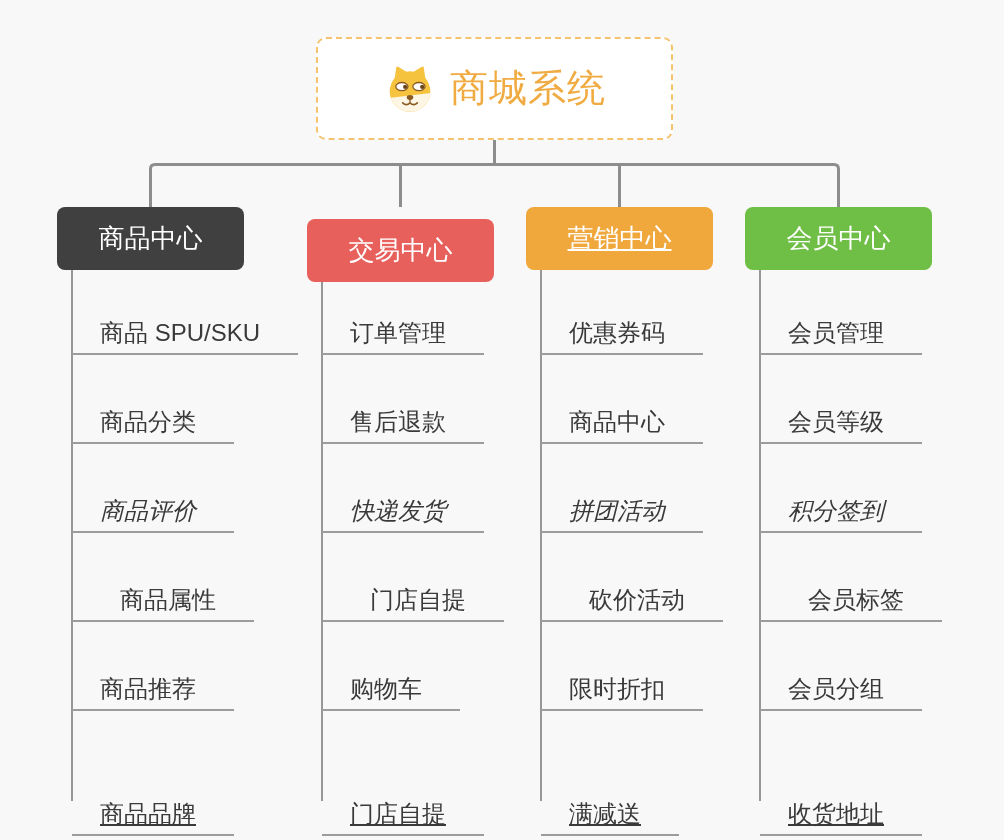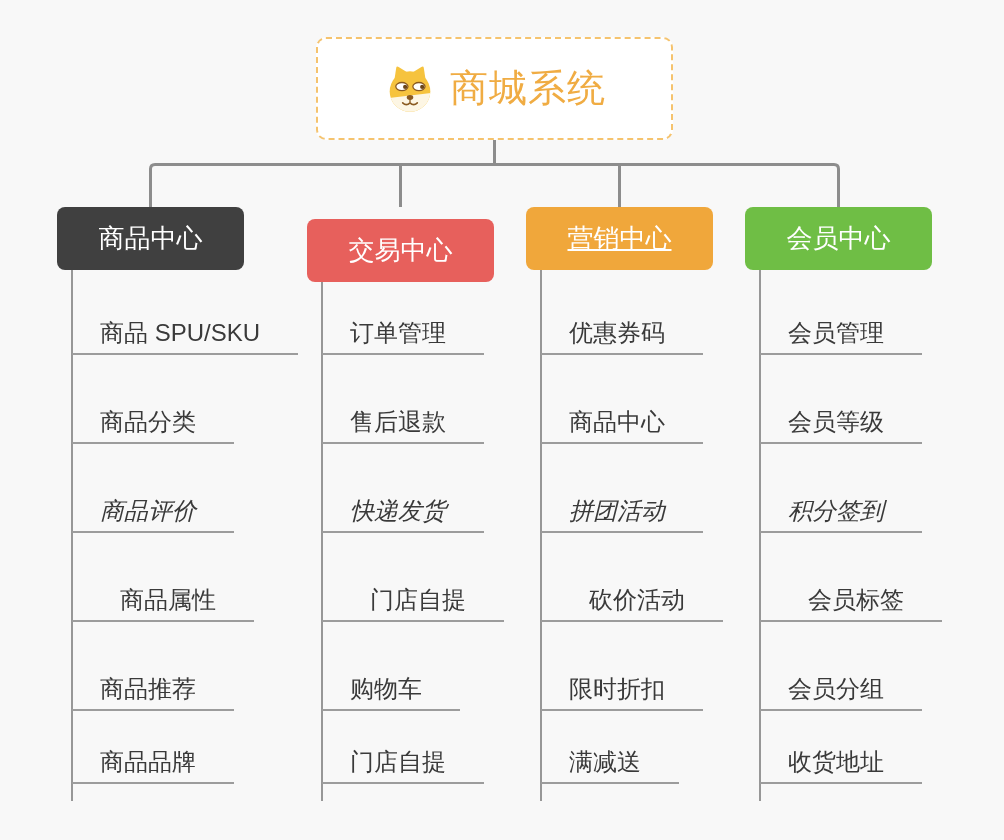--- a/index.html
+++ b/index.html
@@ -72,21 +72,21 @@
   }
   .col0 .item{left:72px;}
   .col1 .item{left:322px;}
   .col2 .item{left:541px;}
   .col3 .item{left:760px;}
   .item.r0{top:319px;}
   .item.r1{top:408px;}
   .item.r2{top:497px;font-style:italic;}
   .item.r3{top:586px;padding-left:48px;}
   .item.r4{top:675px;}
-  .item.r5{top:748px;}
+  .item.r5{top:800px;text-decoration:underline;}
 </style>
 </head>
 <body>
 
 <div class="canvas">
 
   <svg class="connectors" width="1004" height="840" viewBox="0 0 1004 840">
 
     <path d="M494.5,140 L494.5,164.5" stroke="#8d8d8d" stroke-width="3" fill="none"></path>
 

